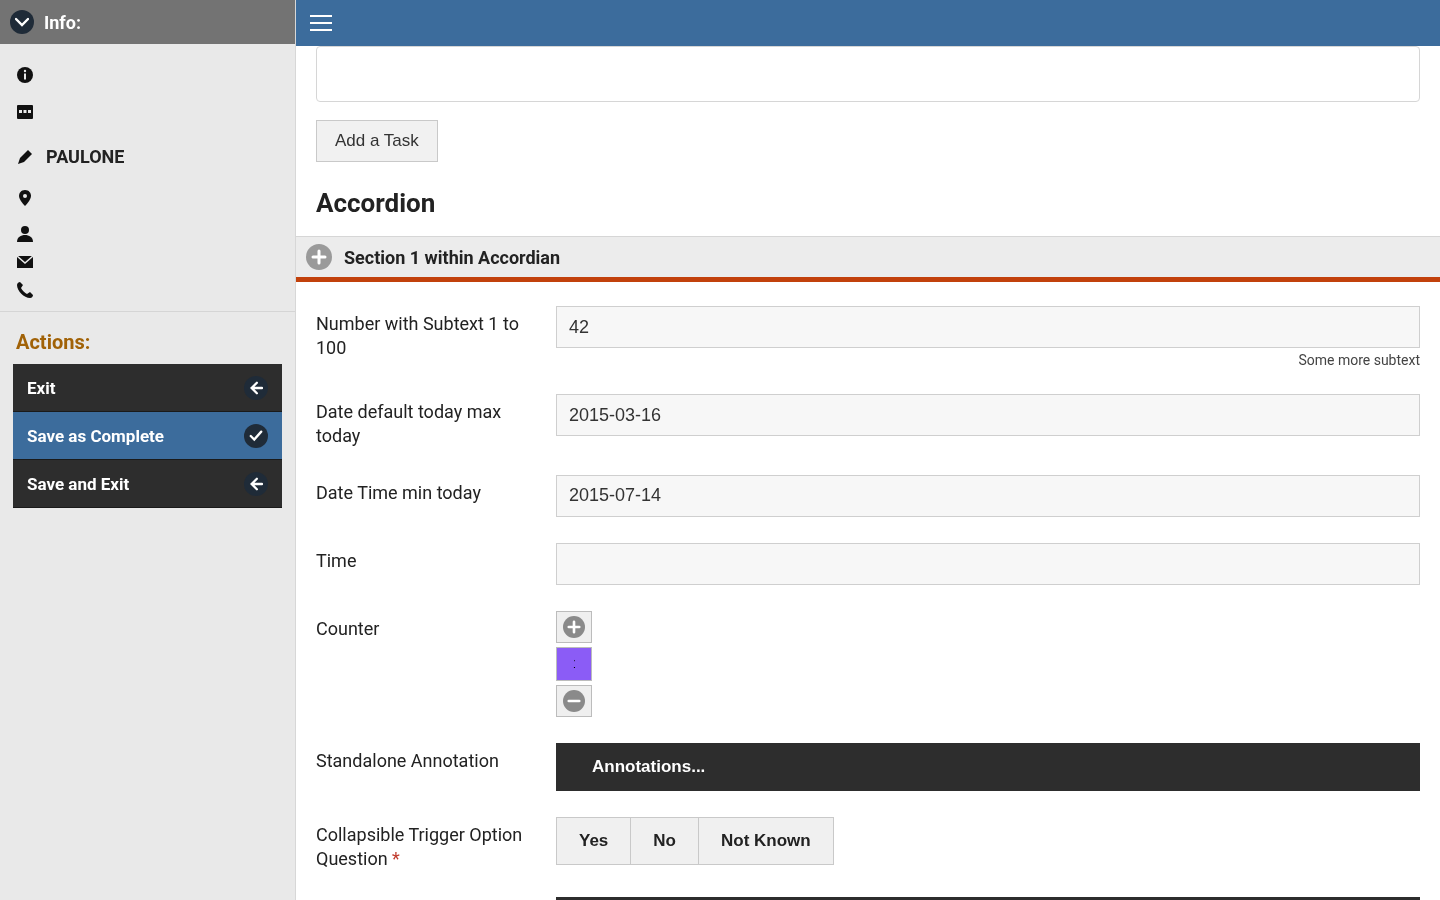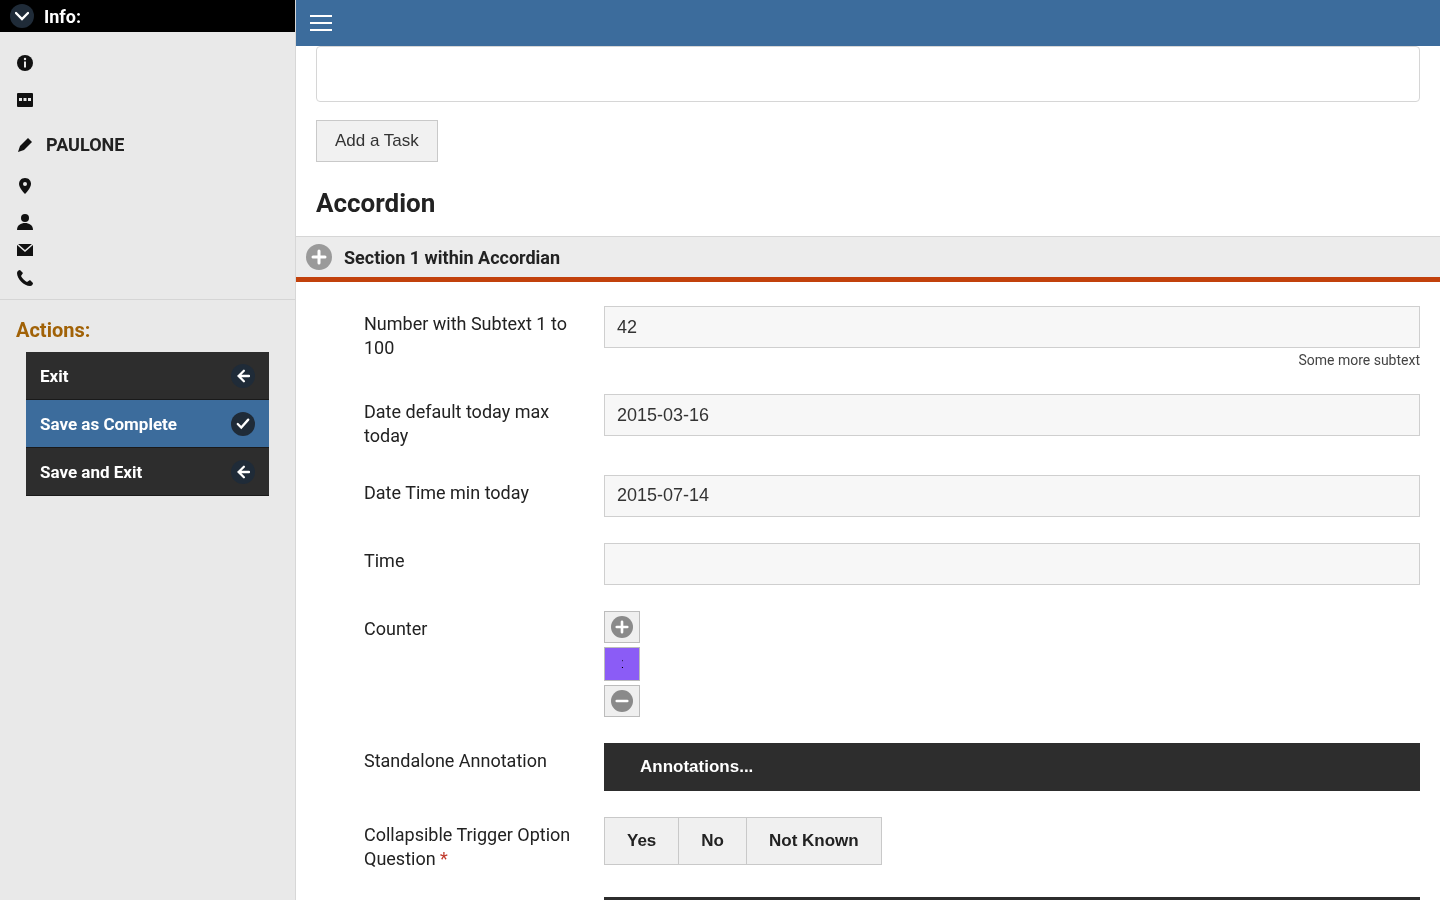--- a/index.html
+++ b/index.html
@@ -8,23 +8,23 @@
 
   
   .sidebar {
     width: 296px;
     background: #e9e9e9;
     display: flex;
     flex-direction: column;
     border-right: 1px solid #d7d7d7;
   }
   .sidebar-header {
-    background: #000000;
+    background: #737373;
     color: #fff;
-    height: 32px;
+    height: 44px;
     display: flex;
     align-items: center;
     padding: 0 10px;
     font-weight: 700;
     font-size: 18px;
     gap: 10px;
   }
   .chevron-circle {
     width: 24px; height: 24px; border-radius: 50%;
     background: #1f2b38; display: flex; align-items: center; justify-content: center;
@@ -36,21 +36,21 @@
   .icon18 { width: 18px; height: 18px; fill: #111; }
   .icon-row { display: flex; align-items: center; gap: 12px; font-size: 18px; font-weight: 700; color: #222; }
   .icon-stack { display: flex; flex-direction: column; gap: 14px; padding-top: 6px; }
   .icon-stack .slot { height: 22px; display: flex; align-items: center; }
 
   .section-title {
     font-size: 20px; font-weight: 700; color: #a16207;
     padding: 18px 16px 10px 16px; border-top: 1px solid #d5d5d5; margin-top: 10px;
   }
 
-  .action-list { padding: 0 26px; display: flex; flex-direction: column; }
+  .action-list { padding: 0 13px; display: flex; flex-direction: column; }
   .action-btn {
     background: #2d2d2d; color: #fff; height: 48px;
     display: flex; align-items: center; justify-content: space-between;
     padding: 0 14px; font-weight: 700; font-size: 17px; cursor: pointer;
     border-bottom: 1px solid #1a1a1a;
   }
   .action-btn.primary { background: #3c6c9c; }
   .action-btn .badge {
     width: 24px; height: 24px; border-radius: 50%; background: #1f2b38;
     display: flex; align-items: center; justify-content: center;
@@ -87,21 +87,21 @@
     margin-left: -20px; margin-right: -20px;
   }
   .plus-circle {
     width: 26px; height: 26px; border-radius: 50%; background: #9a9a9a;
     display: flex; align-items: center; justify-content: center;
   }
   .plus-circle svg { width: 16px; height: 16px; fill: #fff; }
   .acc-title { font-size: 18px; font-weight: 700; color: #222; }
 
   .form { padding-top: 24px; display: flex; flex-direction: column; gap: 26px; }
-  .frow { display: flex; align-items: flex-start; gap: 20px; margin-left: 48px; }
+  .frow { display: flex; align-items: flex-start; gap: 20px; }
   .flabel { width: 220px; font-size: 18px; color: #222; line-height: 1.35; padding-top: 6px; }
   .fcontrol { flex: 1; display: flex; flex-direction: column; }
   .req { color: #c0392b; }
 
   input.text {
     width: 100%; height: 42px; border: 1px solid #cfcfcf; background: #f7f7f7;
     font-size: 18px; color: #333; padding: 0 12px; outline: none;
   }
   .subtext { font-size: 14px; color: #444; align-self: flex-end; margin-top: 4px; }
 

